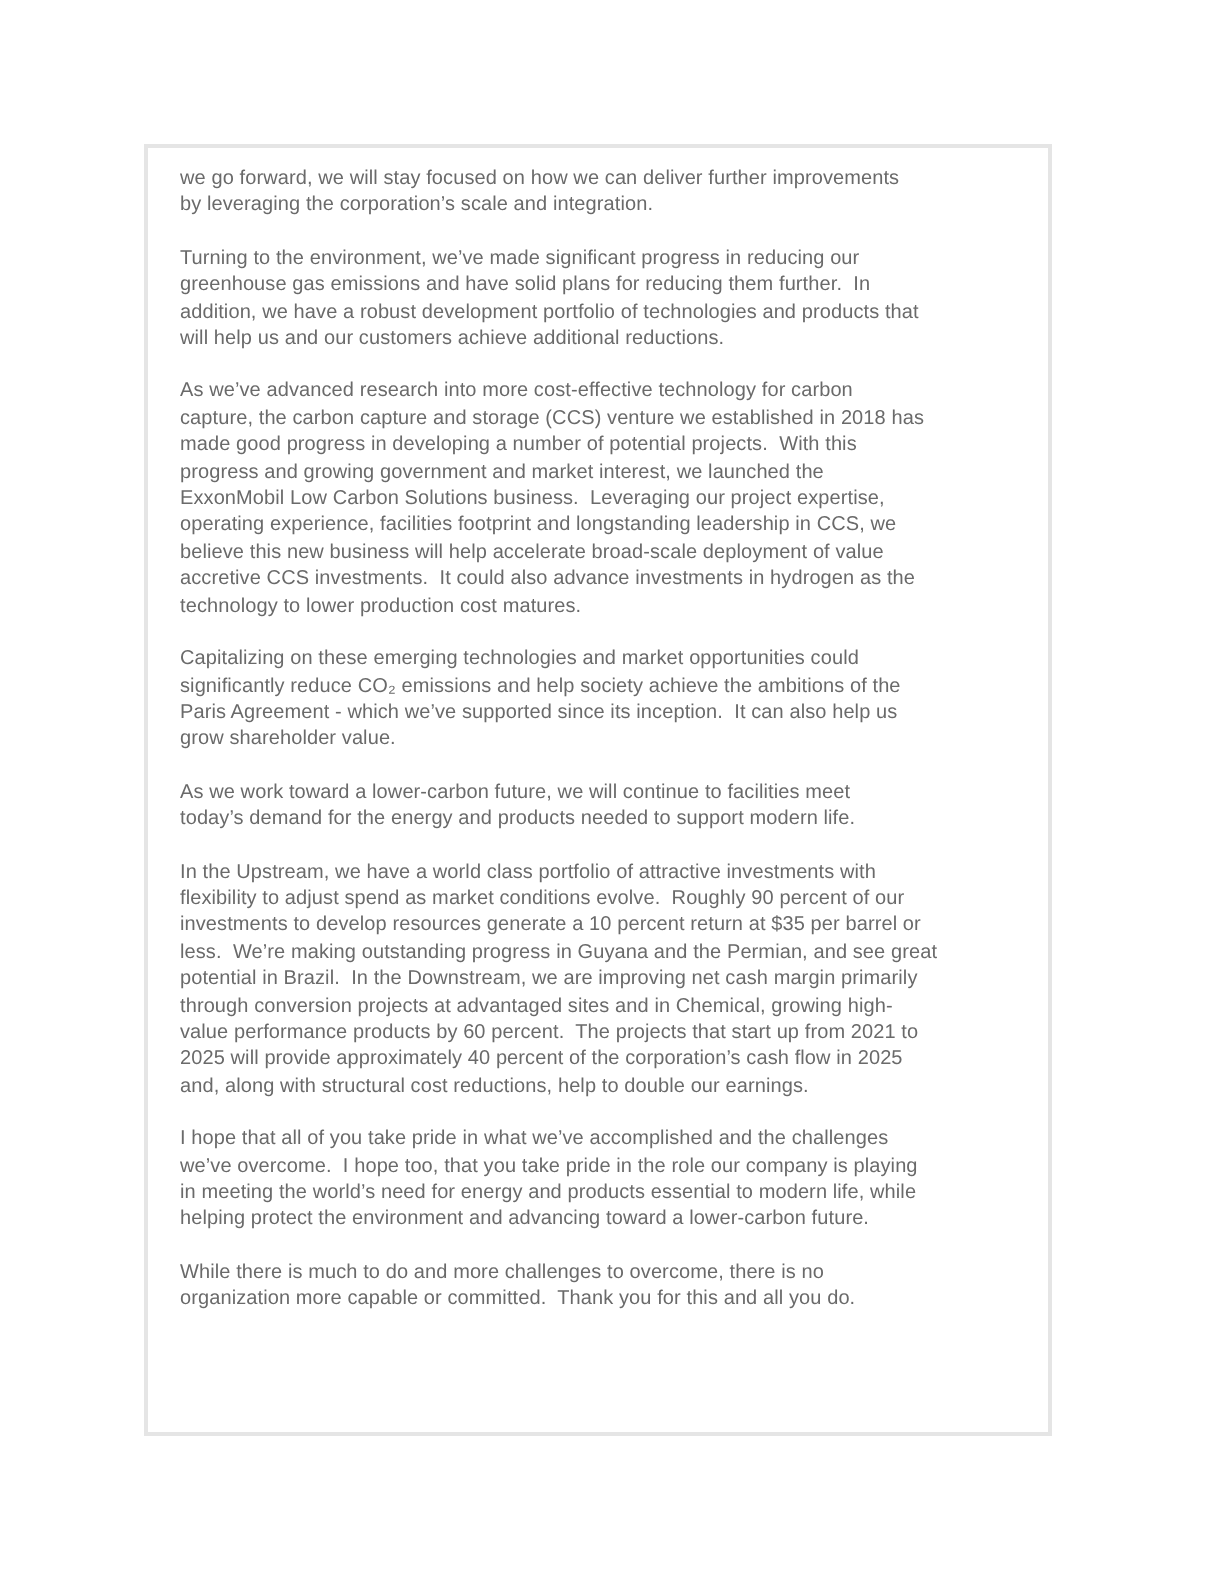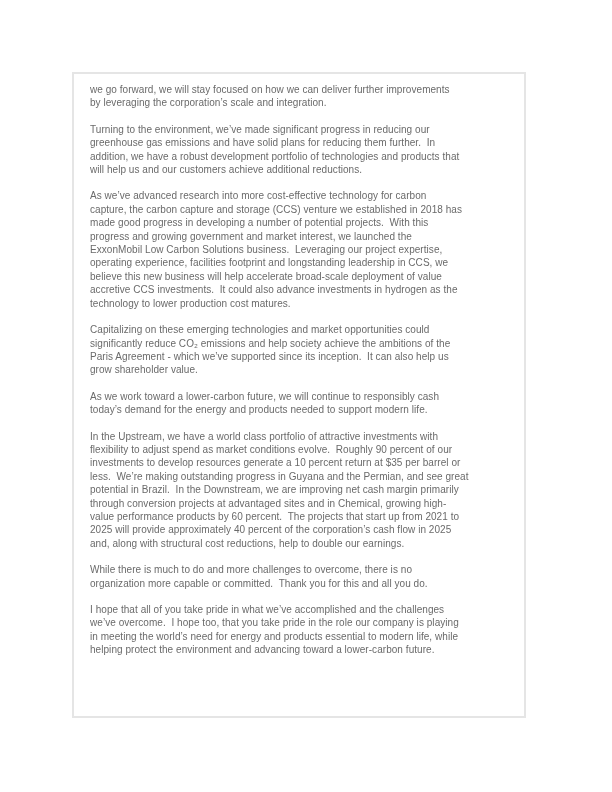--- a/index.html
+++ b/index.html
@@ -59,32 +59,32 @@
 progress and growing government and market interest, we launched the
 ExxonMobil Low Carbon Solutions business.  Leveraging our project expertise,
 operating experience, facilities footprint and longstanding leadership in CCS, we
 believe this new business will help accelerate broad-scale deployment of value
 accretive CCS investments.  It could also advance investments in hydrogen as the
 technology to lower production cost matures.</p>
       <p>Capitalizing on these emerging technologies and market opportunities could
 significantly reduce CO₂ emissions and help society achieve the ambitions of the
 Paris Agreement - which we’ve supported since its inception.  It can also help us
 grow shareholder value.</p>
-      <p>As we work toward a lower-carbon future, we will continue to responsibly cash
+      <p>As we work toward a lower-carbon future, we will continue to facilities meet
 today’s demand for the energy and products needed to support modern life.</p>
       <p>In the Upstream, we have a world class portfolio of attractive investments with
 flexibility to adjust spend as market conditions evolve.  Roughly 90 percent of our
 investments to develop resources generate a 10 percent return at $35 per barrel or
 less.  We’re making outstanding progress in Guyana and the Permian, and see great
 potential in Brazil.  In the Downstream, we are improving net cash margin primarily
 through conversion projects at advantaged sites and in Chemical, growing high-
 value performance products by 60 percent.  The projects that start up from 2021 to
 2025 will provide approximately 40 percent of the corporation’s cash flow in 2025
 and, along with structural cost reductions, help to double our earnings.</p>
-      <p>While there is much to do and more challenges to overcome, there is no
-organization more capable or committed.  Thank you for this and all you do.</p>
       <p>I hope that all of you take pride in what we’ve accomplished and the challenges
 we’ve overcome.  I hope too, that you take pride in the role our company is playing
 in meeting the world’s need for energy and products essential to modern life, while
 helping protect the environment and advancing toward a lower-carbon future.</p>
+      <p>While there is much to do and more challenges to overcome, there is no
+organization more capable or committed.  Thank you for this and all you do.</p>
     </div>
   </div>
 </div>
 
 </body></html>

